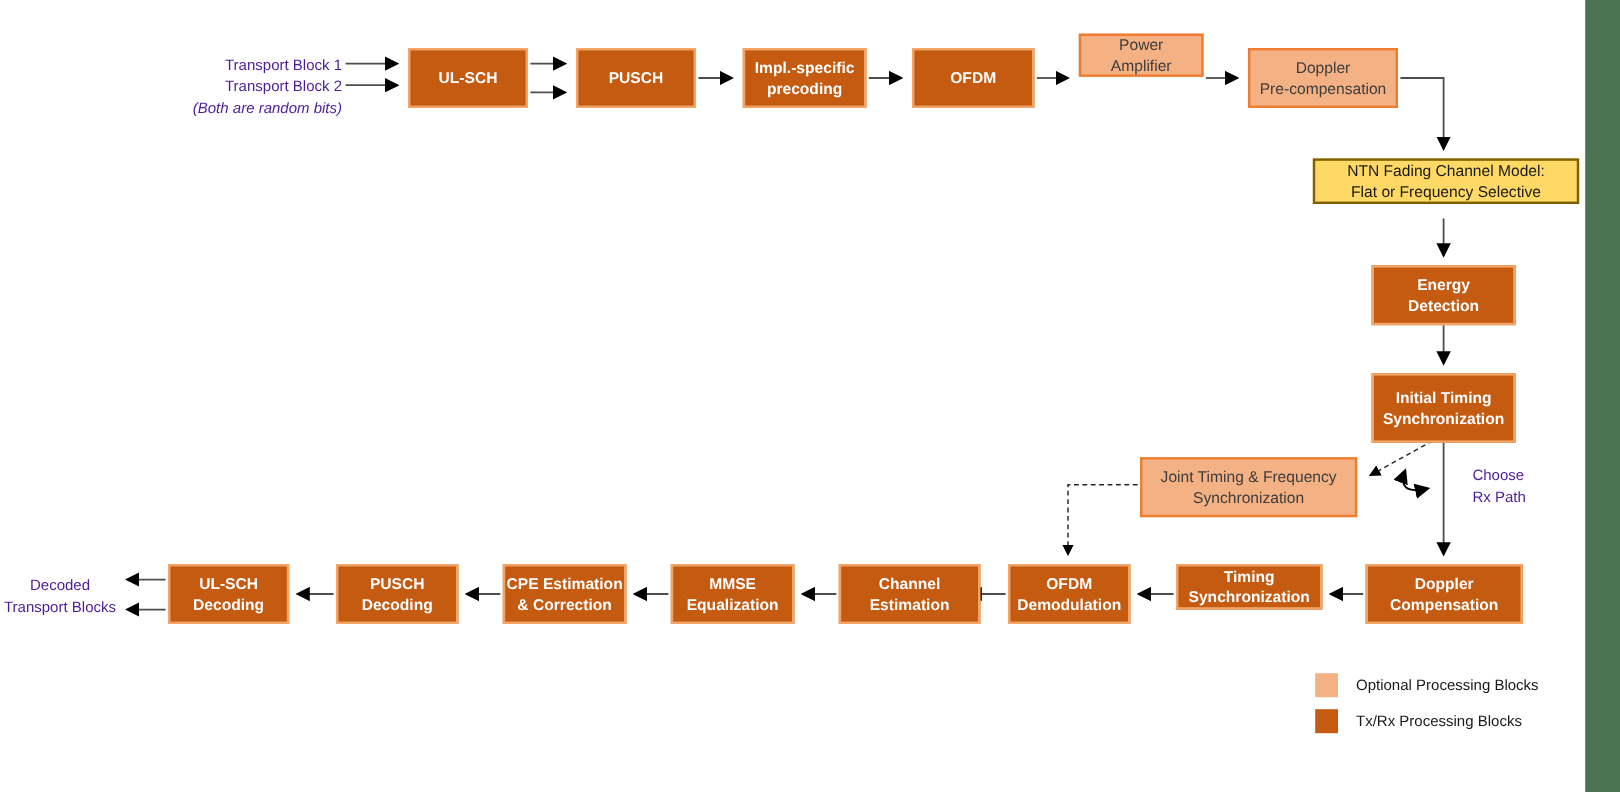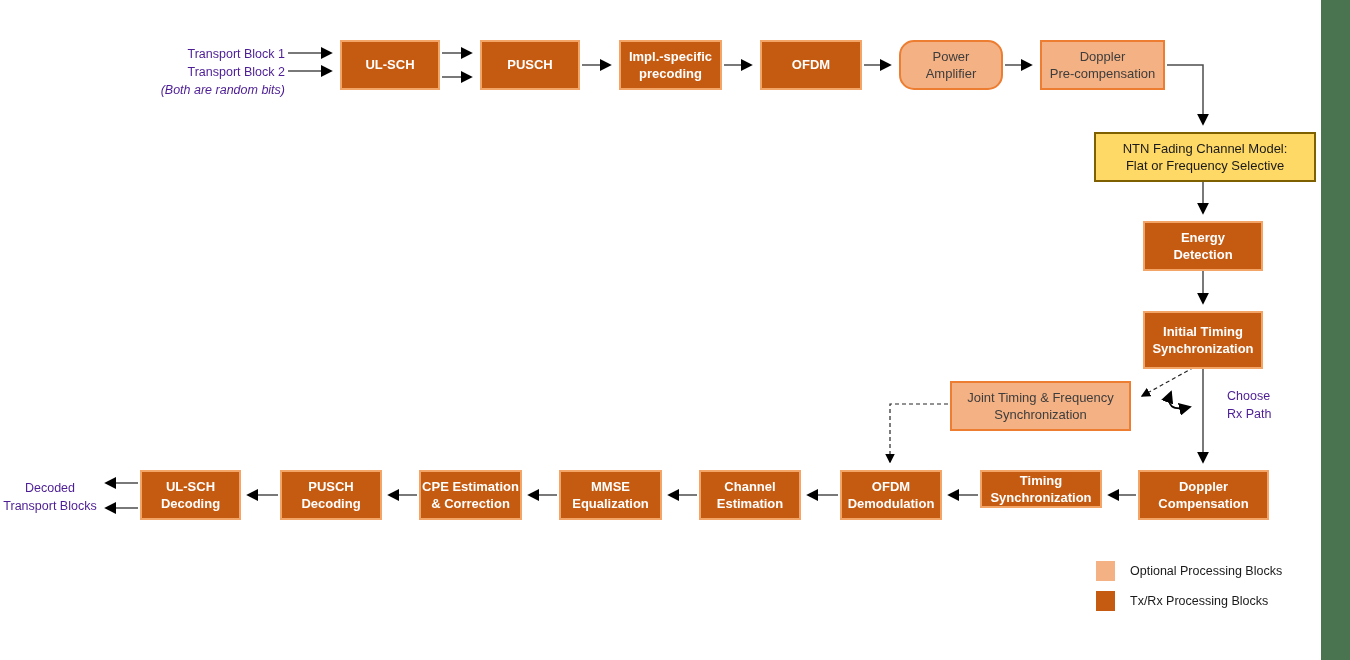--- a/index.html
+++ b/index.html
@@ -66,42 +66,42 @@
       <path d="M948,404 H890 V462" marker-end="url(#ah)"></path>
     </g>
     <path d="M1171,392 Q1163,413 1190,407" stroke="#000000" stroke-width="1.6" fill="none" marker-start="url(#ah)" marker-end="url(#ah)"></path>
   </svg>
 
   <div class="block txrx" style="left:340px;top:40px;width:100px;height:50px;">UL-SCH</div>
   <div class="block txrx" style="left:480px;top:40px;width:100px;height:50px;">PUSCH</div>
   <div class="block txrx" style="left:619px;top:40px;width:103px;height:50px;">Impl.-specific
 precoding</div>
   <div class="block txrx" style="left:760px;top:40px;width:102px;height:50px;">OFDM</div>
-  <div class="block optional" style="left:899px;top:40px;width:104px;height:50px;border-radius:15px;">Power
+  <div class="block optional" style="left:899px;top:28px;width:104px;height:36px;">Power
 Amplifier</div>
   <div class="block optional" style="left:1040px;top:40px;width:125px;height:50px;">Doppler
 Pre-compensation</div>
 
-  <div class="block channel" style="left:1094px;top:132px;width:222px;height:50px;">NTN Fading Channel Model:
+  <div class="block channel" style="left:1094px;top:132px;width:222px;height:38px;">NTN Fading Channel Model:
 Flat or Frequency Selective</div>
 
   <div class="block txrx" style="left:1143px;top:221px;width:120px;height:50px;">Energy
 Detection</div>
   <div class="block txrx" style="left:1143px;top:311px;width:120px;height:58px;">Initial Timing
 Synchronization</div>
   <div class="block optional" style="left:950px;top:381px;width:181px;height:50px;">Joint Timing &amp; Frequency
 Synchronization</div>
 
   <div class="block txrx" style="left:1138px;top:470px;width:131px;height:50px;">Doppler
 Compensation</div>
   <div class="block txrx" style="left:980px;top:470px;width:122px;height:38px;">Timing
 Synchronization</div>
   <div class="block txrx" style="left:840px;top:470px;width:102px;height:50px;">OFDM
 Demodulation</div>
-  <div class="block txrx" style="left:699px;top:470px;width:102px;height:50px;">Channel
+  <div class="block txrx" style="left:699px;top:470px;width:118px;height:50px;">Channel
 Estimation</div>
   <div class="block txrx" style="left:559px;top:470px;width:103px;height:50px;">MMSE
 Equalization</div>
   <div class="block txrx" style="left:419px;top:470px;width:103px;height:50px;">CPE Estimation
 &amp;  Correction</div>
   <div class="block txrx" style="left:280px;top:470px;width:102px;height:50px;">PUSCH
 Decoding</div>
   <div class="block txrx" style="left:140px;top:470px;width:101px;height:50px;">UL-SCH
 Decoding</div>
 

